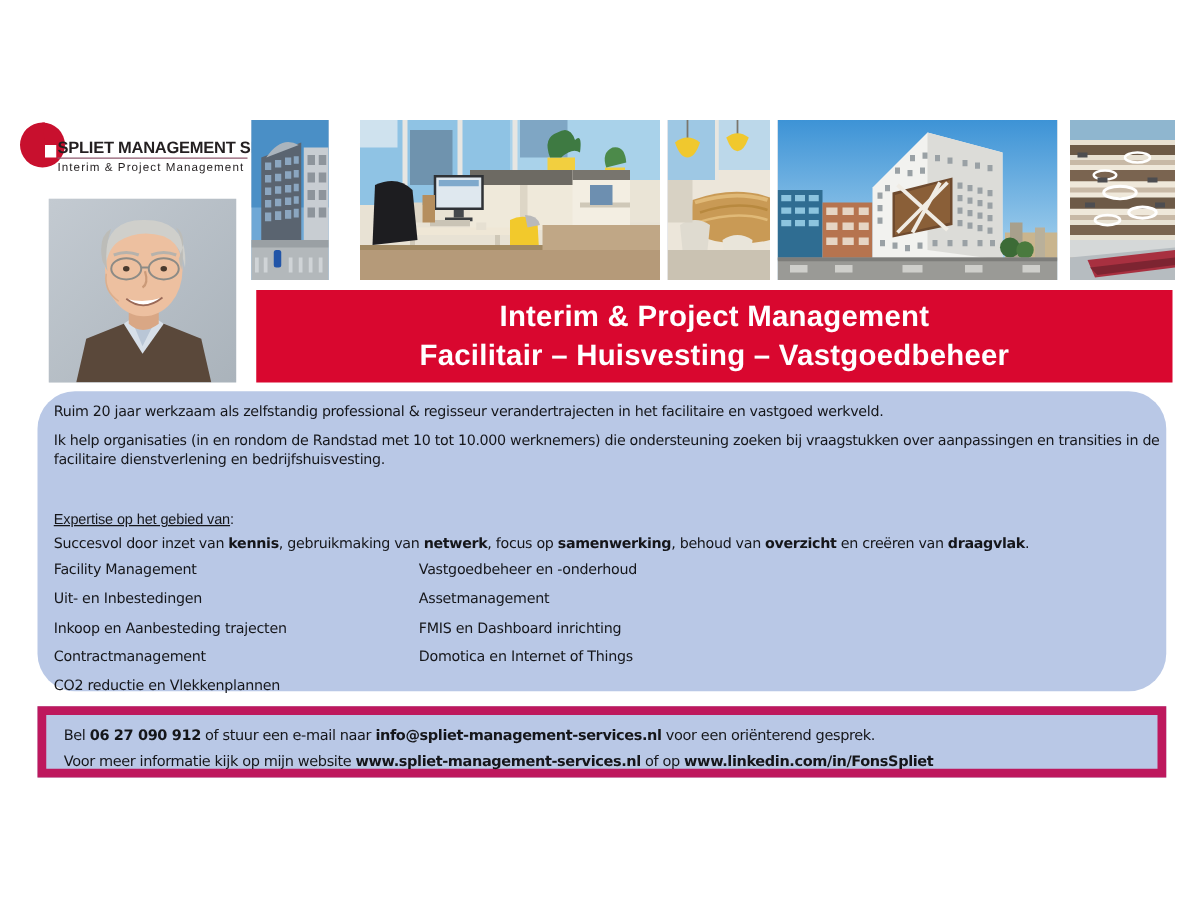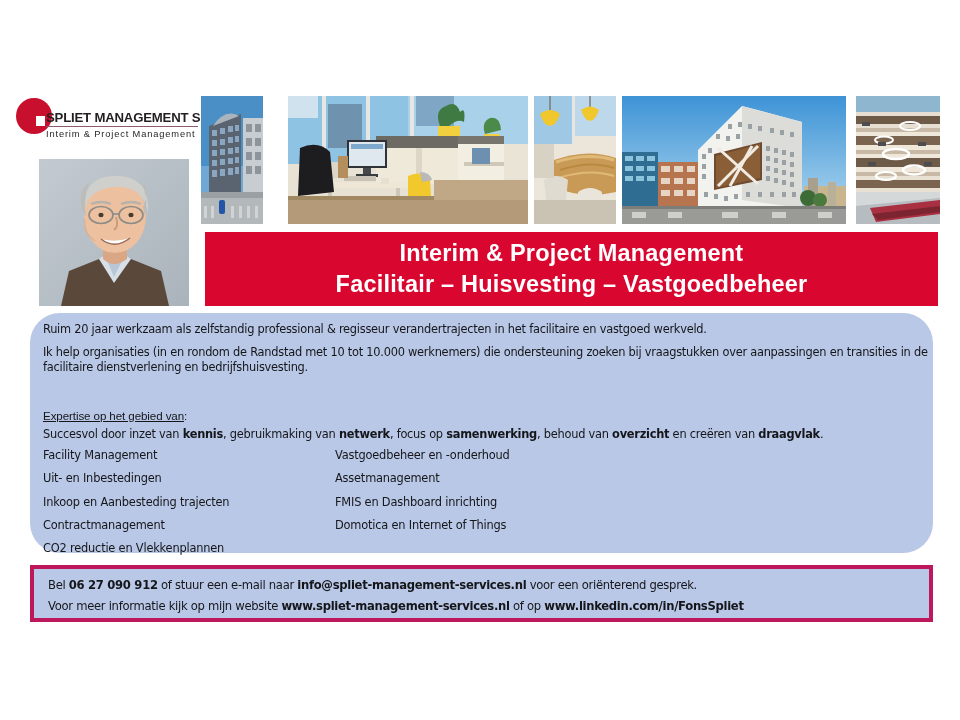--- a/index.html
+++ b/index.html
@@ -164,21 +164,21 @@
     white-space: nowrap;
   }
 
   
   .contact-box {
     position: absolute;
     left: 30px;
     top: 565px;
     width: 903px;
     height: 57px;
-    border: 4px solid #be185d;
+    border: 7px solid #be185d;
     background: #b9c8e6;
     box-sizing: border-box;
     padding: 6px 0 0 14px;
   }
   .contact-line {
     font-family: "DejaVu Sans", sans-serif;
     font-size: 11.6px;
     color: #15161a;
     line-height: 21px;
     letter-spacing: -0.3px;

